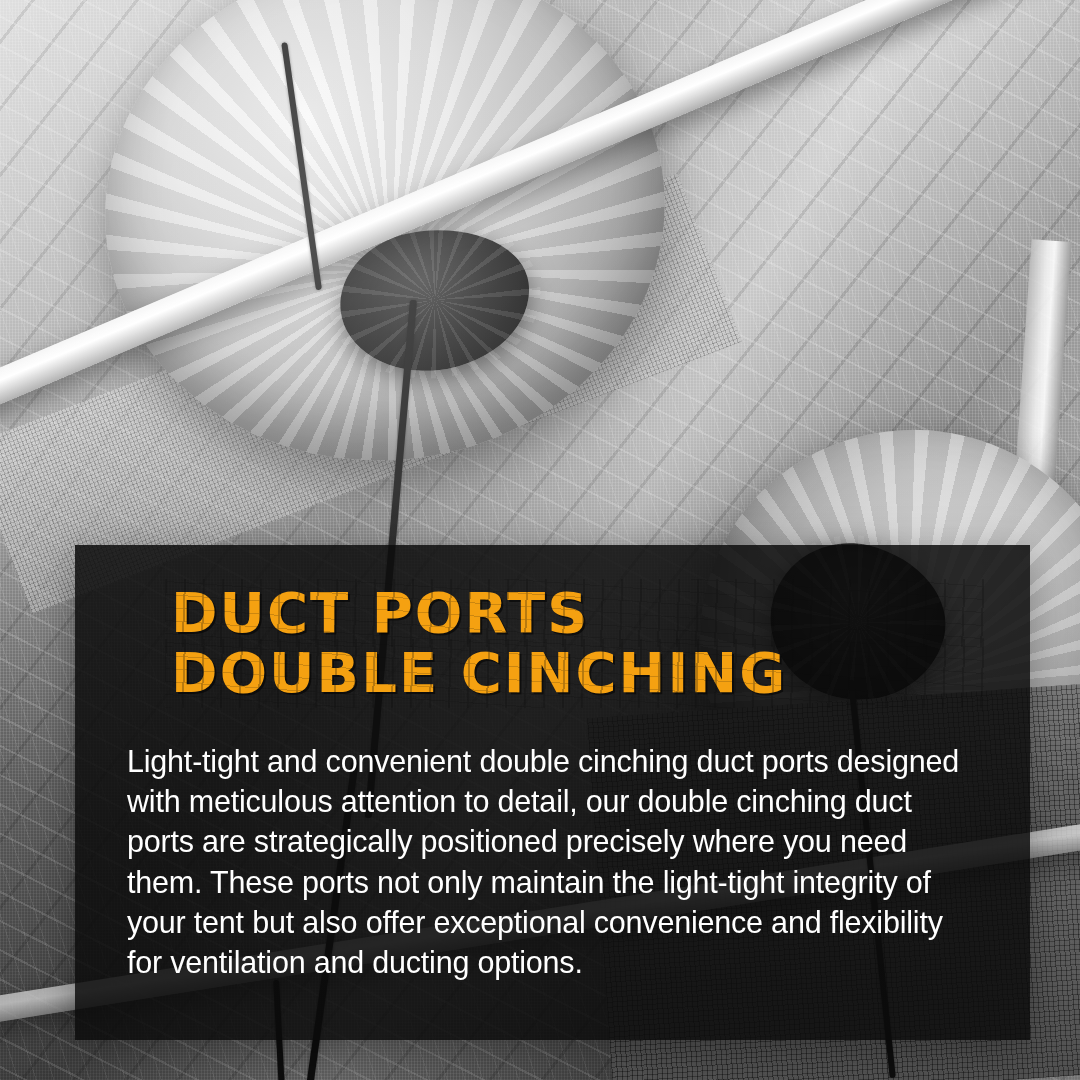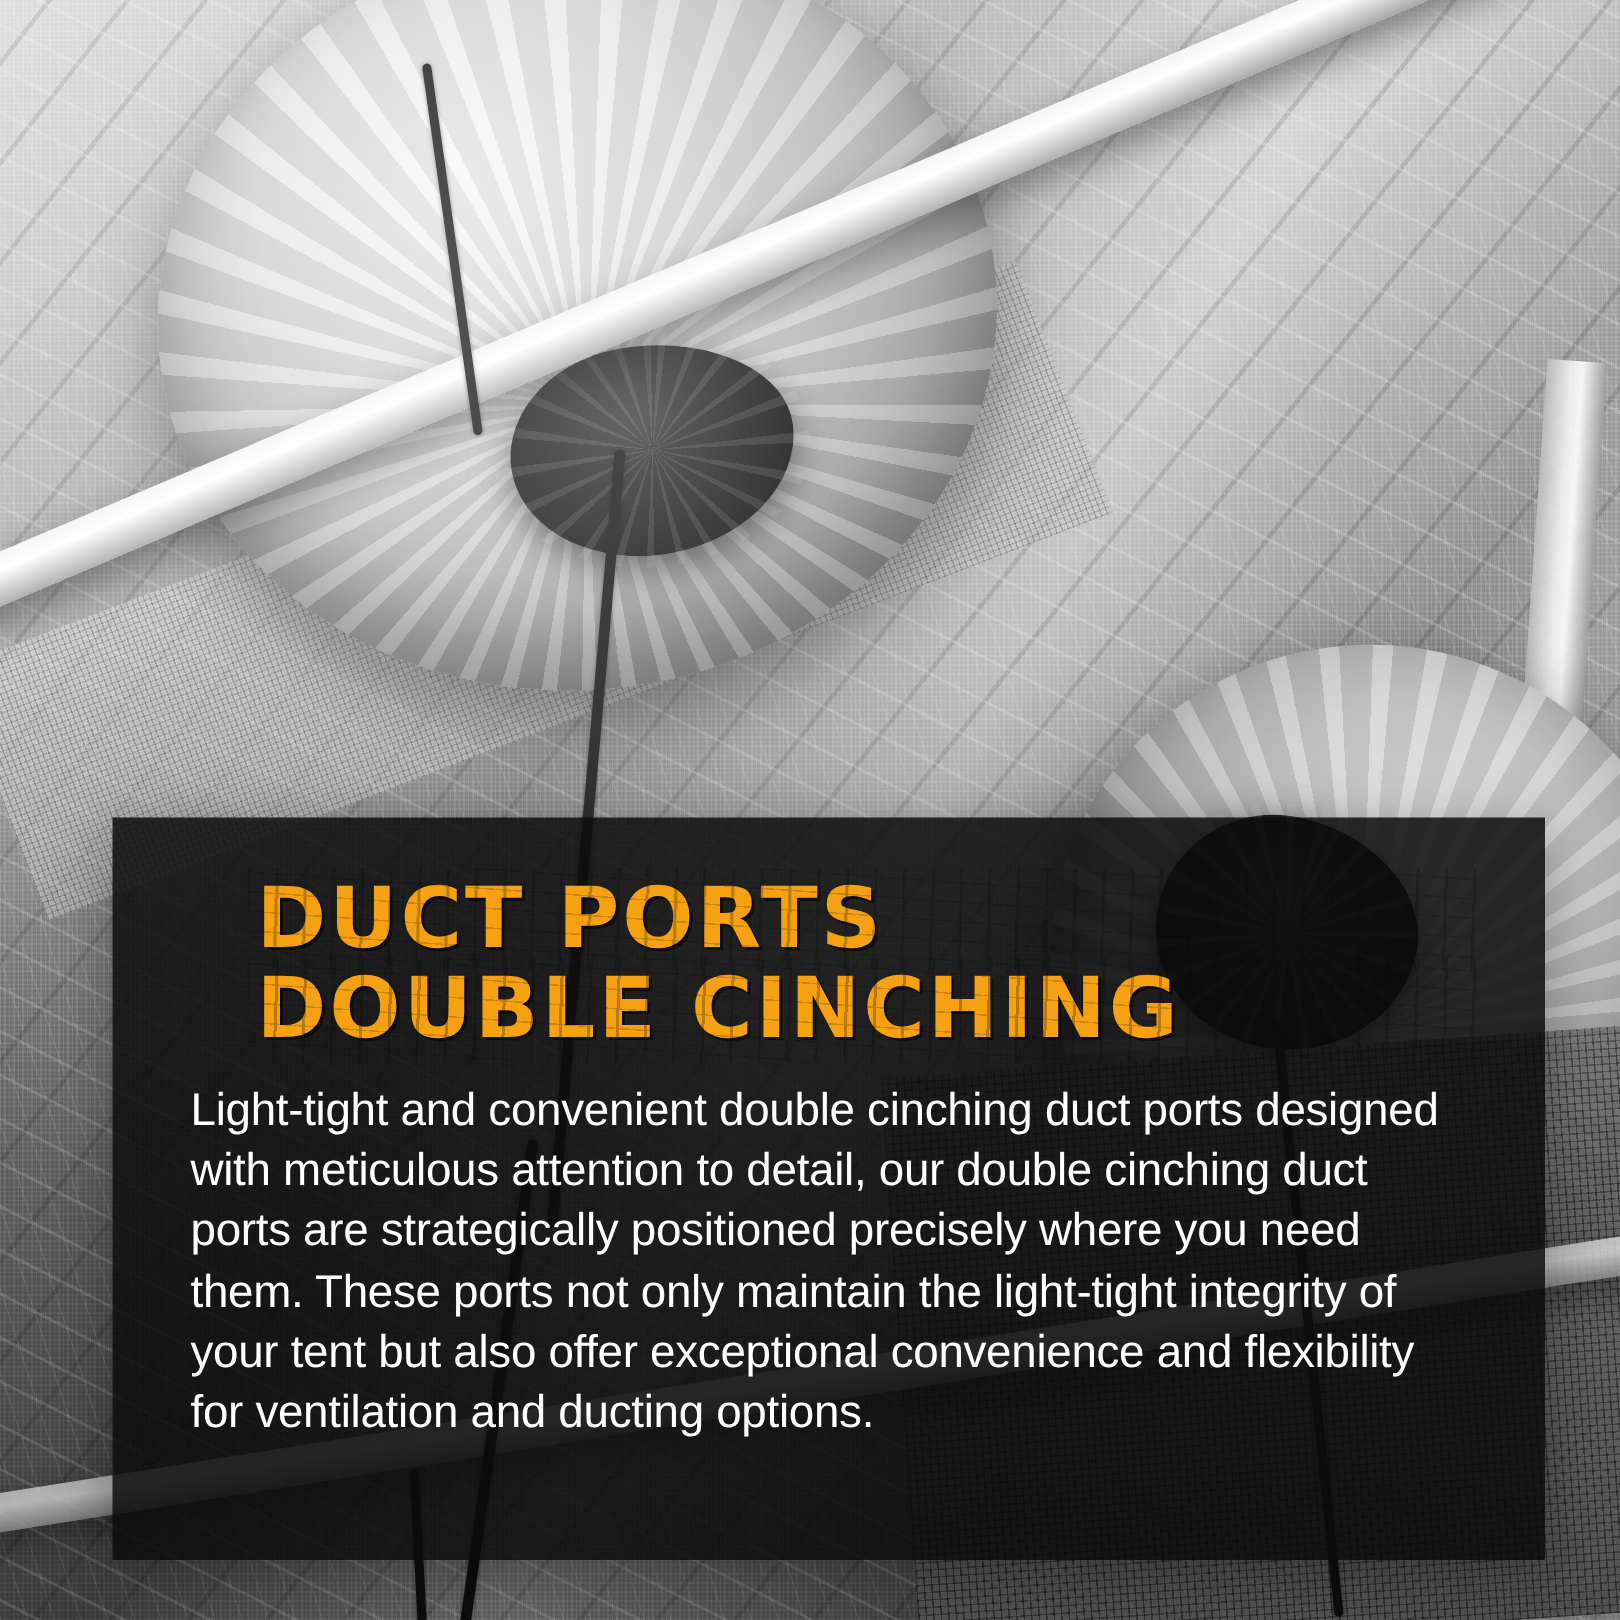--- a/index.html
+++ b/index.html
@@ -234,21 +234,21 @@
       repeating-linear-gradient(4deg, rgba(12,12,12,0.6) 0px, rgba(12,12,12,0.6) 1px, rgba(0,0,0,0) 1px, rgba(0,0,0,0) 13px);
     opacity: 0.30;
     mix-blend-mode: normal;
   }
 
   .body-copy {
     color: #ffffff;
     font-family: "Liberation Sans", sans-serif;
     font-size: 30.5px;
     line-height: 1.32;
-    margin: 16px 0 0 0;
+    margin: 37px 0 0 0;
     letter-spacing: -0.2px;
   }
 </style>
 </head>
 <body>
 
 <div class="canvas">
 
   <div class="photo">
     <div class="photo-base"></div>

